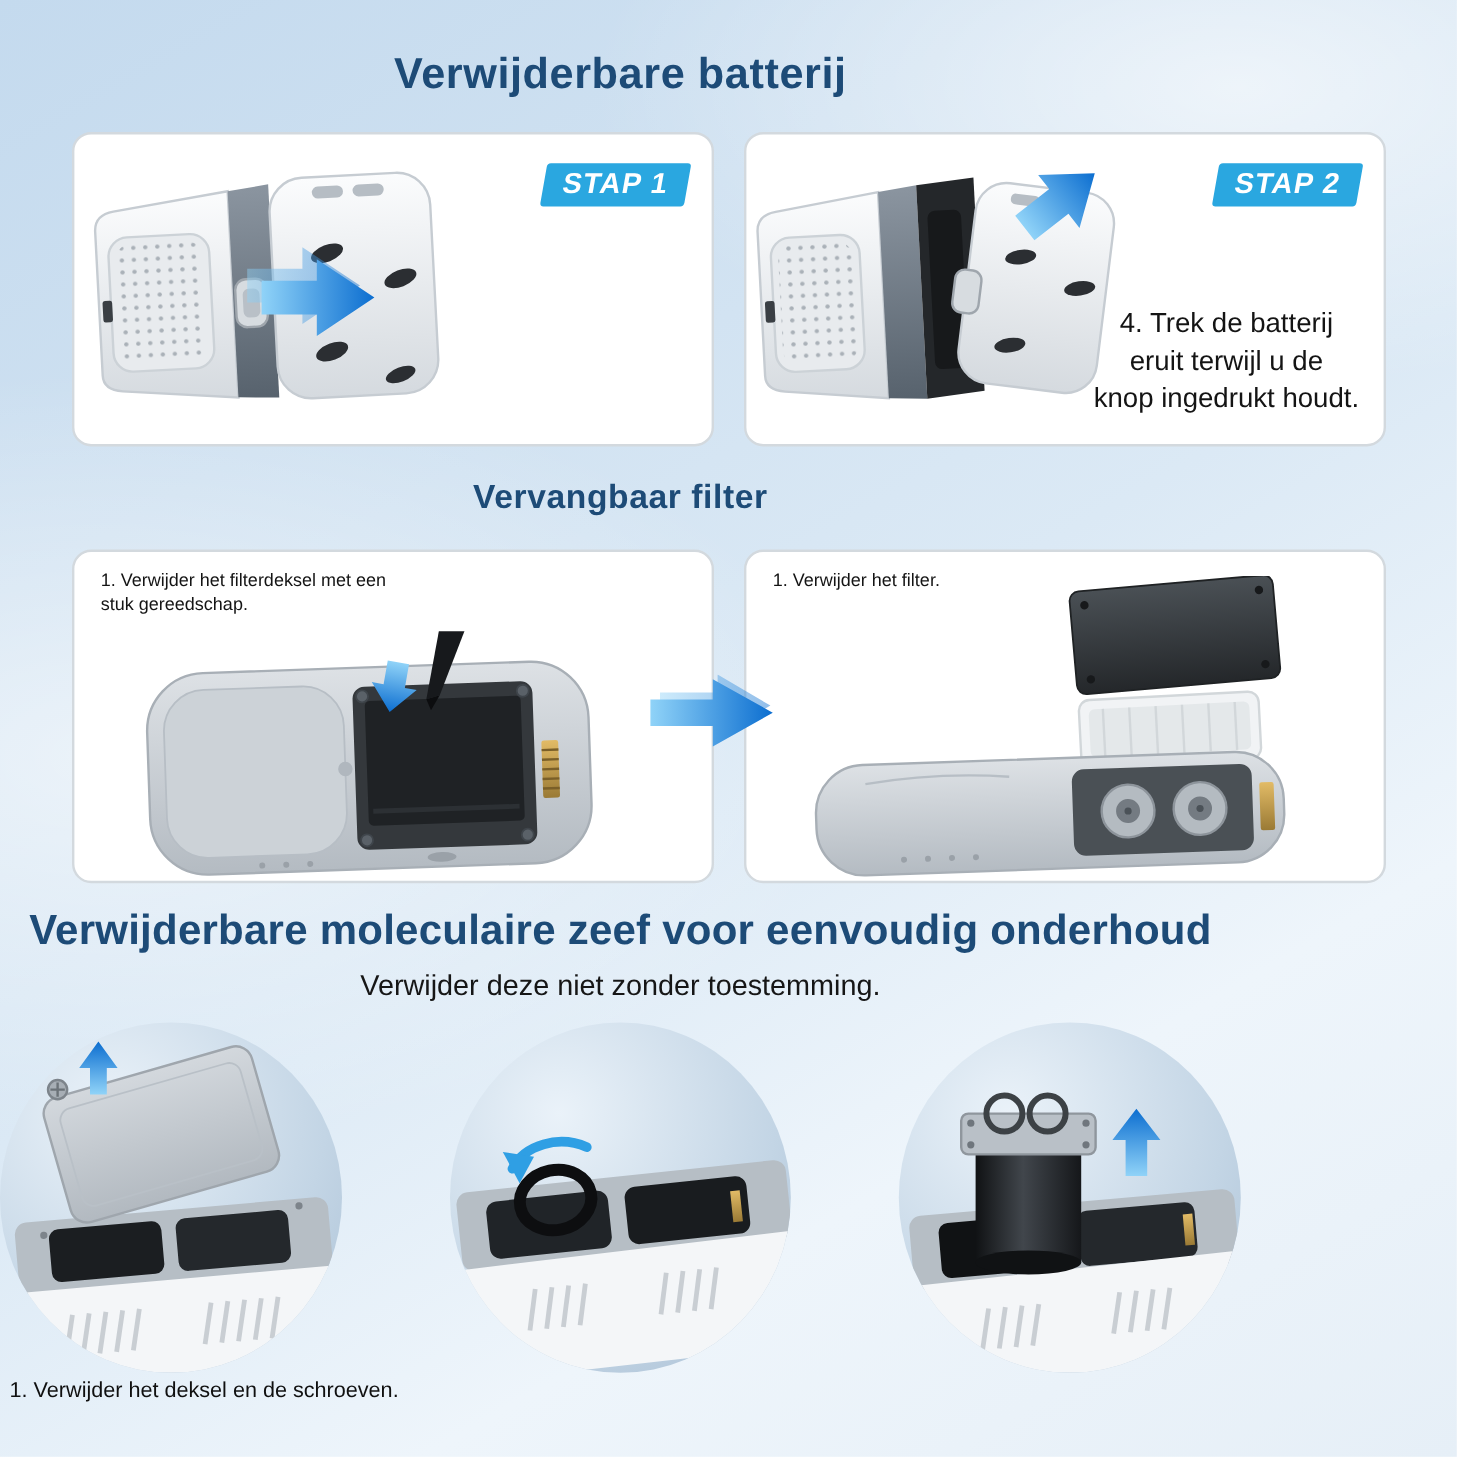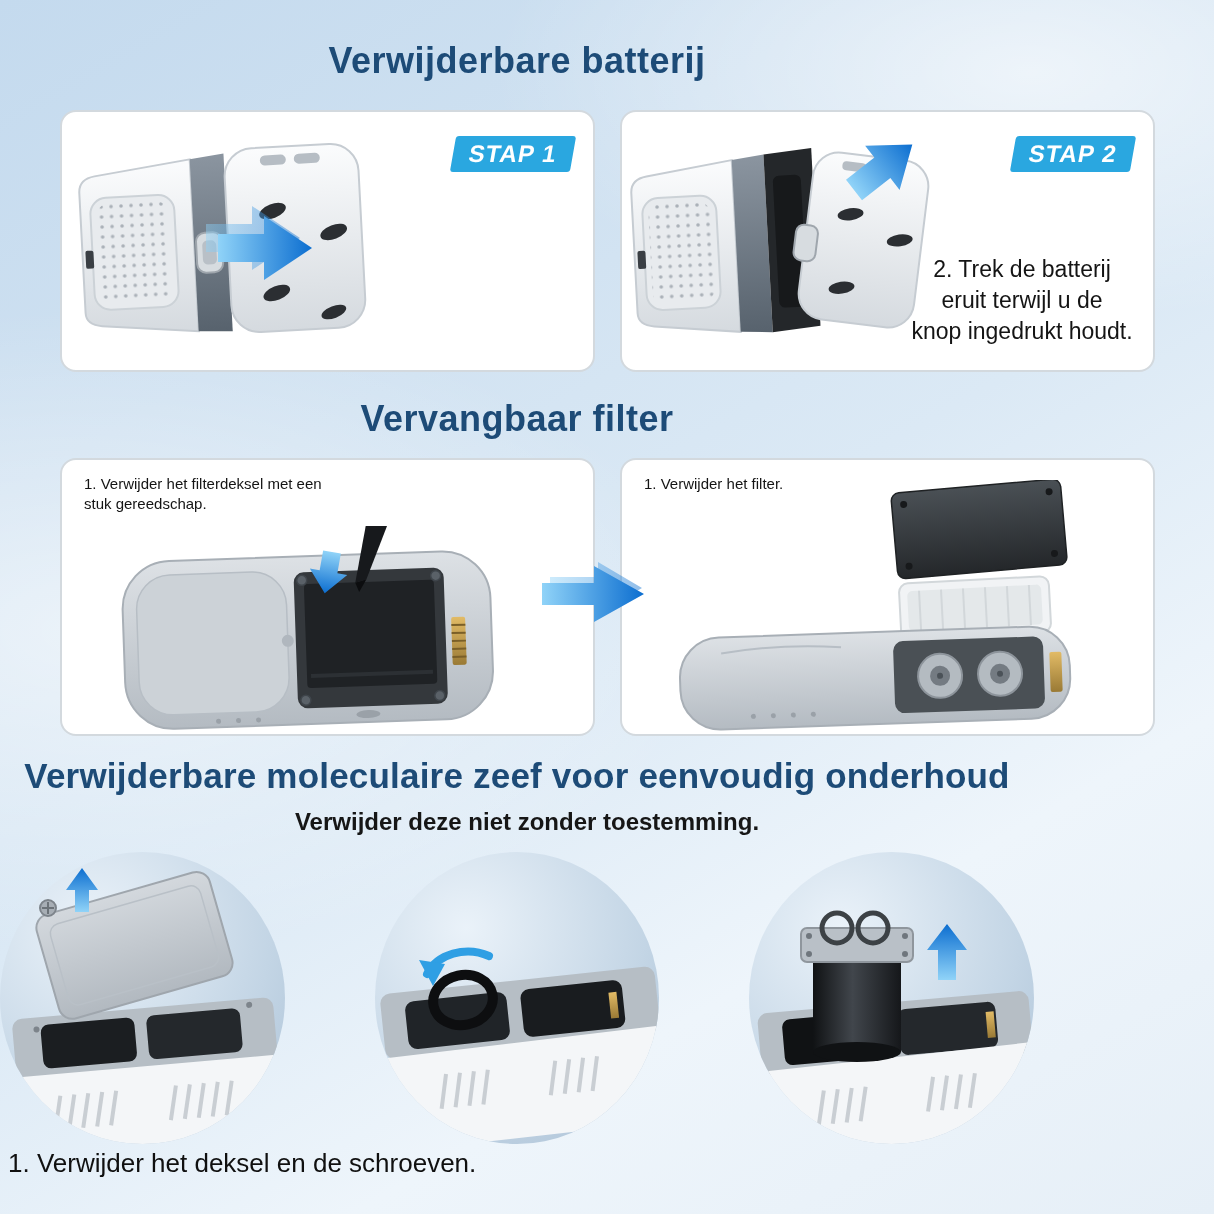--- a/index.html
+++ b/index.html
@@ -11,24 +11,24 @@
     background:
       radial-gradient(ellipse 900px 420px at 85% 6%, rgba(255,255,255,0.6), rgba(255,255,255,0) 60%),
       radial-gradient(ellipse 1000px 520px at 8% 52%, rgba(255,255,255,0.55), rgba(255,255,255,0) 62%),
       linear-gradient(150deg,#c4daee 0%,#cfe1f1 26%,#dbe9f5 50%,#eef5fb 74%,#e6eff7 100%);
   }
   .canvas { position:relative; width:1034px; height:1214px; }
 
   .heading { position:absolute; left:0; width:100%; text-align:center;
              color:#1d4b77; font-weight:800; letter-spacing:0.5px; }
   .h1 { top:40px;  font-size:36px; }
-  .h2 { top:398px; font-size:36px; }
+  .h2 { top:398px; font-size:28px; }
   .h3 { top:756px; font-size:35px; letter-spacing:0.2px; }
   .subtitle { position:absolute; top:808px; left:0; width:100%; text-align:center;
-              font-size:24px; font-weight:700; color:#161616;margin-left:10px; }
+              font-size:24px; font-weight:400; color:#161616; }
 
   .row { position:absolute; left:60px; width:1095px; display:flex; gap:25px; }
   .row1 { top:110px; }
   .row2 { top:458px; }
   .panel { position:relative; width:535px; background:#ffffff;
            border:2px solid #d3d9de; border-radius:16px; overflow:hidden; }
   .row1 .panel { height:262px; }
   .row2 .panel { height:278px; }
 
   .badge { position:absolute; top:24px; right:20px; background:#2aa7e0;
@@ -51,21 +51,21 @@
 
   .gap-arrow { position:absolute; left:540px; top:562px; z-index:5; }
 
   .circles { position:absolute; top:852px; left:0; width:100%;
              display:flex; justify-content:center; gap:90px; }
   .circle { width:292px; height:292px; border-radius:50%; overflow:hidden;
             background: radial-gradient(circle at 32% 26%, #eaf2f9, #c3d5e5 62%, #a9bfd4 100%); }
 
   .captions { position:absolute; top:1148px; left:0; width:100%;
               display:flex; justify-content:space-between; padding:0 8px;
-              font-size:26px; color:#101010; }
+              font-size:18px; color:#101010; }
 </style>
 </head>
 <body>
 
 <svg width="0" height="0" style="position:absolute" aria-hidden="true">
   <defs>
     <linearGradient id="gArrowH" x1="0" y1="0" x2="1" y2="0">
       <stop offset="0" stop-color="#90d3f8"></stop>
         <stop offset="1" stop-color="#0c6ed0"></stop>
     </linearGradient>
@@ -165,21 +165,21 @@
           <ellipse cx="224" cy="174" rx="13" ry="6" fill="#2b2e32" transform="rotate(-15 224 174)"></ellipse>
           <rect x="172" y="116" width="22" height="36" rx="8" fill="#d7dce0" stroke="#9fa6ad" stroke-width="2"></rect>
         </g>
         <g transform="translate(230,74) rotate(-38)">
           <path d="M0,-13 L36,-13 L36,-28 L74,0 L36,28 L36,13 L0,13 Z" fill="url(#gArrowH)"></path>
         </g>
       </svg>
       <div class="badge">
         <span>STAP 2</span>
       </div>
-      <div class="cap-center cap2">2. Trek de batterij
+      <div class="cap-center cap2">4. Trek de batterij
 eruit terwijl u de
 knop ingedrukt houdt.</div>
     </div>
   </div>
 
   <h2 class="heading h2">Vervangbaar filter</h2>
 
   <div class="row row2">
 
     <div class="panel">

